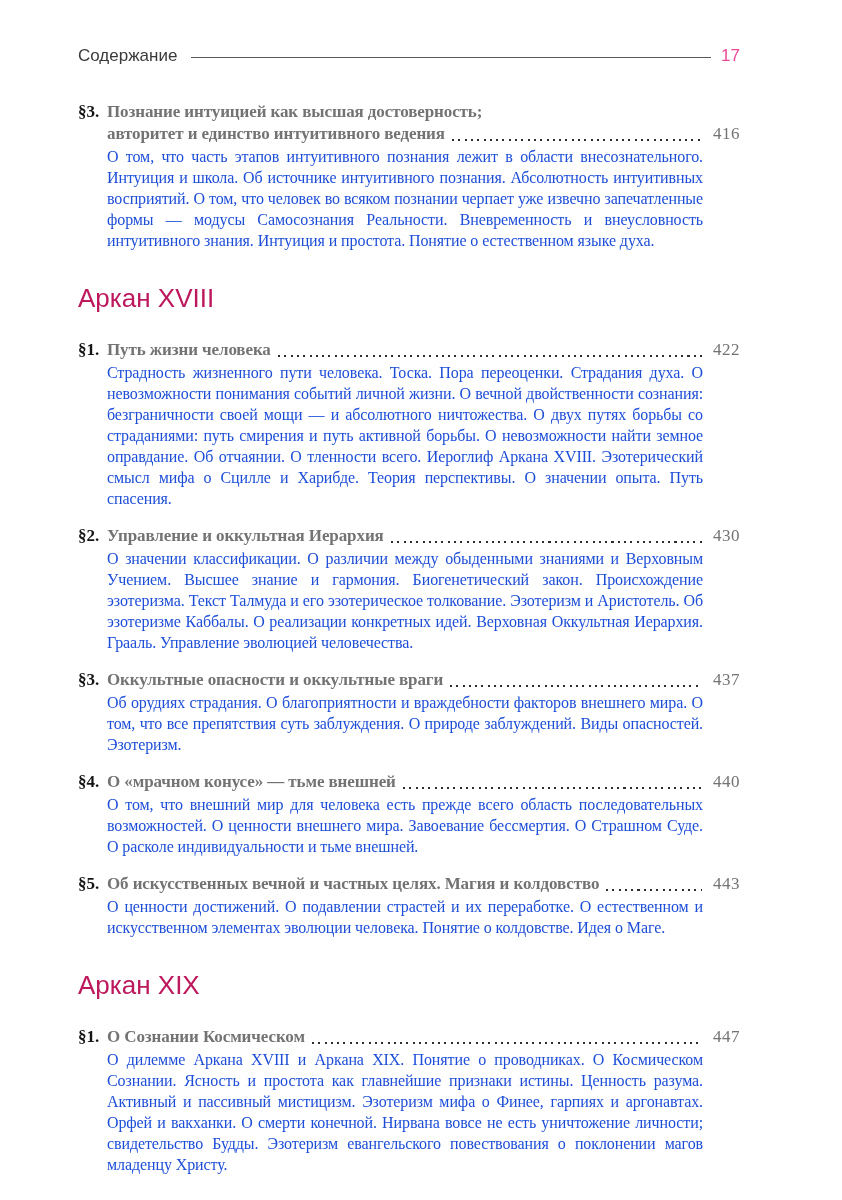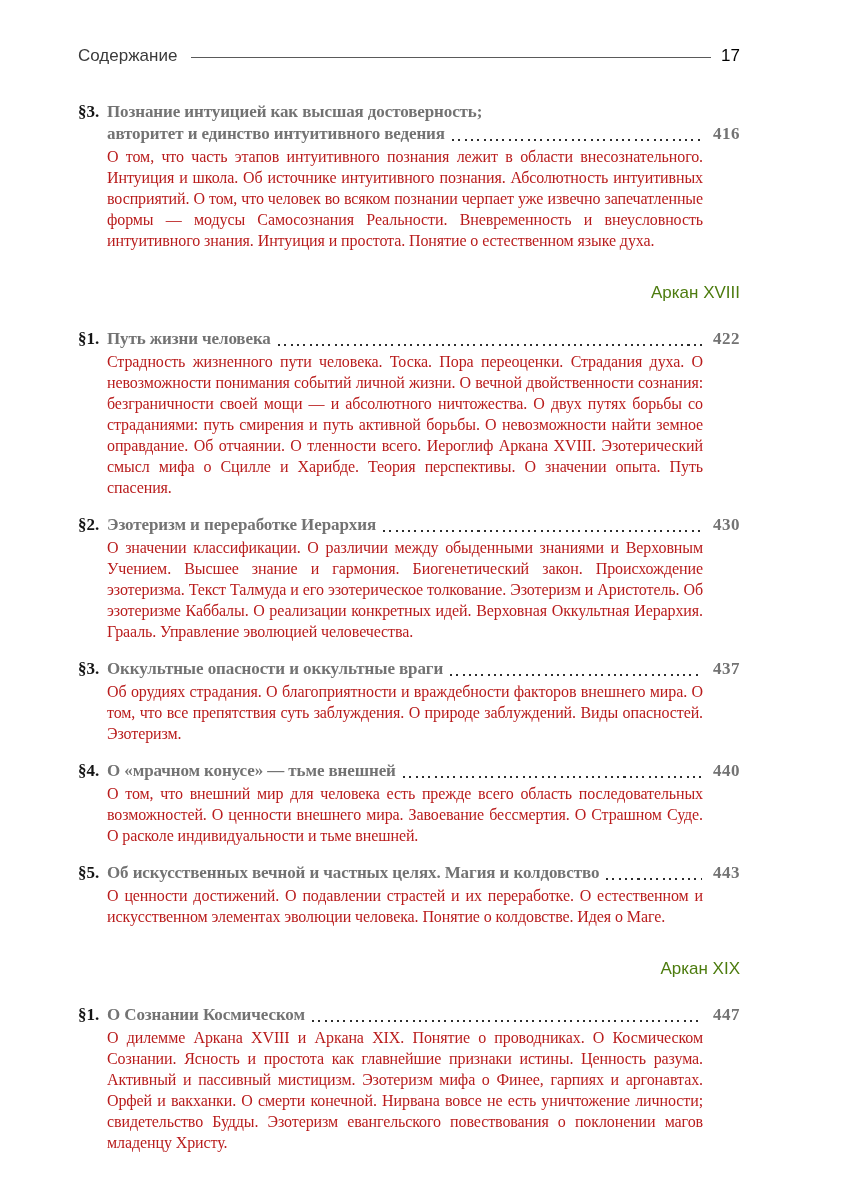--- a/index.html
+++ b/index.html
@@ -22,28 +22,28 @@
     display: flex; align-items: baseline;
     font-family: "Liberation Sans", sans-serif;
     font-size: 17px; color: #3a3a3a;
     height: 22px;
   }
   .rh-rule { flex: 1; position: relative; margin: 0 10px 0 14px; }
   .rh-rule::before {
     content: ""; position: absolute; left: 0; right: 0; bottom: 3px;
     height: 1.5px; background: #5a5a5a;
   }
-  .rh-page { color: #000000; }
+  .rh-page { color: #ec4899; }
 
   .toc { margin-top: 33px; }
 
   .group-heading {
     font-family: "Liberation Sans", sans-serif;
-    font-size: 17px; font-weight: 400; color: #4d7c0f;
-    text-align: right;
+    font-size: 26px; font-weight: 400; color: #be185d;
+    text-align: left;
     margin: 32px 0 25px 0;
   }
 
   .entry {
     position: relative;
     padding-left: 29px;
     margin-bottom: 16px;
     font-family: "Liberation Serif", serif;
   }
   .entry-num {
@@ -53,26 +53,26 @@
   .title-line {
     display: flex;
     font-weight: 700; font-size: 17px; line-height: 22px; color: #737373;
     letter-spacing: -0.1px;
   }
   .leader { flex: 1; position: relative; margin: 0 2px 0 7px; min-width: 24px; }
   .leader::before {
     content: ""; position: absolute; left: 0; right: 0; bottom: 4px; height: 2px;
     background: repeating-linear-gradient(90deg, #2e2e2e 0 2px, transparent 2px 6.3px);
   }
-  .tl-page { font-weight: 700; min-width: 36px; text-align: right; letter-spacing: 0.5px; }
+  .tl-page { font-weight: 400; min-width: 36px; text-align: right; letter-spacing: 0.5px; }
   .entry-desc {
     margin: 1px 0 0 0;
     padding-right: 37px;
     text-align: justify;
-    font-size: 16px; line-height: 21px; color: #b91c1c;
+    font-size: 16px; line-height: 21px; color: #1d4ed8;
     letter-spacing: -0.1px;
   }
 </style>
 </head>
 <body>
 
 <div class="page">
   <div class="content">
 
     <header class="running-header">
@@ -106,21 +106,21 @@
     <span class="leader"></span>
     <span class="tl-page">422</span>
   </div>
           </div>
     <p class="entry-desc">Страдность жизненного пути человека. Тоска. Пора переоценки. Страдания духа. О невозможности понимания событий личной жизни. О вечной двойственности сознания: безграничности своей мощи — и абсолютного ничтожества. О двух путях борьбы со страданиями: путь смирения и путь активной борьбы. О невозможности найти земное оправдание. Об отчаянии. О тленности всего. Иероглиф Аркана XVIII. Эзотерический смысл мифа о Сцилле и Харибде. Теория перспективы. О значении опыта. Путь спасения.</p>
   </section>
         <section class="entry">
     <span class="entry-num">§2.</span>
     <div class="entry-titles">
             <div class="title-line">
-    <span class="tl-text">Эзотеризм и переработке Иерархия</span>
+    <span class="tl-text">Управление и оккультная Иерархия</span>
     <span class="leader"></span>
     <span class="tl-page">430</span>
   </div>
           </div>
     <p class="entry-desc">О значении классификации. О различии между обыденными знаниями и Верховным Учением. Высшее знание и гармония. Биогенетический закон. Происхождение эзотеризма. Текст Талмуда и его эзотерическое толкование. Эзотеризм и Аристотель. Об эзотеризме Каббалы. О реализации конкретных идей. Верховная Оккультная Иерархия. Грааль. Управление эволюцией человечества.</p>
   </section>
         <section class="entry">
     <span class="entry-num">§3.</span>
     <div class="entry-titles">
             <div class="title-line">

